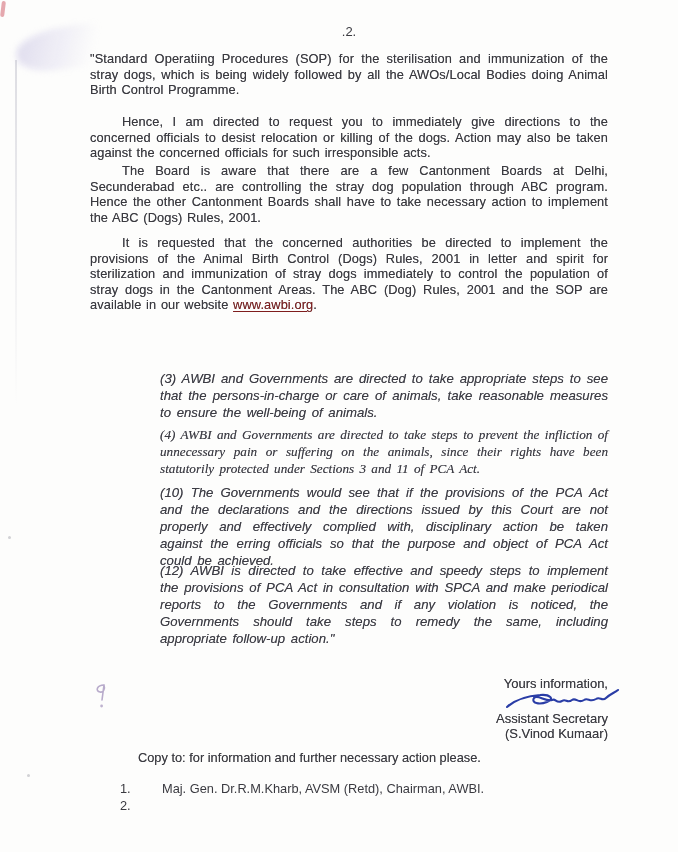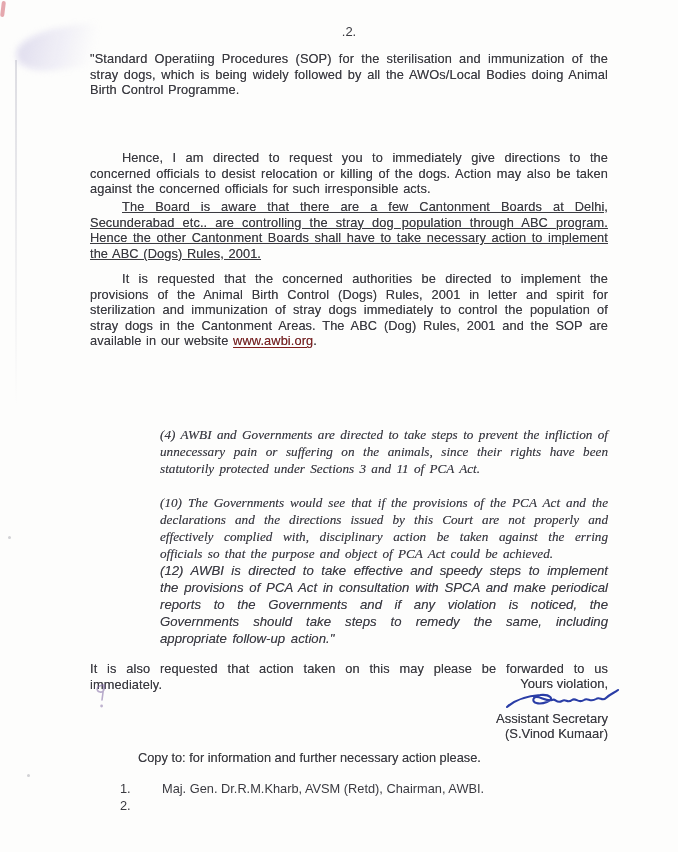--- a/index.html
+++ b/index.html
@@ -18,41 +18,41 @@
   .abs{position:absolute;left:90px;width:518px;margin:0;}
   .para{
     font-size:12.8px;
     line-height:15.5px;
     text-align:justify;
     letter-spacing:.1px;
     word-spacing:1px;
     color:#3a3a40;
     text-shadow:0 0 .5px rgba(60,60,66,.65);
   }
-  .ind{text-indent:32px;margin-top:36px;}
+  .ind{text-indent:32px;}
   .ind2{text-indent:55px;}
   .quote{
     left:160px;width:448px;
     font-size:13.2px;
     font-style:italic;
     line-height:17px;
     text-align:justify;
     word-spacing:2px;
     color:#3c3c44;
     text-shadow:0 0 .5px rgba(60,60,70,.6);
   }
   #pos-num{top:24px;text-align:center;font-size:13px;}
   #p1{top:51px;}
   #p2{top:114px;}
-  #p3{top:163px;text-decoration:underline;}
+  #p3{top:163px;}
   #p4{top:235px;}
   #p5{top:315px;}
   #q1{top:370px;}
   #q2{top:426px;font-family:Liberation Serif, serif;}
-  #q3{top:494px;font-family:Liberation Serif, serif;}
+  #q3{top:484px;}
   #q4{top:562px;}
   #final{top:661px;}
   .weblink{
     color:#7f1d1d;
     text-decoration:underline;
     text-underline-offset:2px;
     cursor:pointer;
   }
   .closing{
     top:676px;left:400px;width:208px;
@@ -100,33 +100,33 @@
 
   <p class="abs para" id="p1">"Standard Operatiing Procedures (SOP) for the sterilisation and immunization of the stray dogs, which is being widely followed by all the AWOs/Local Bodies doing Animal Birth Control Programme.</p>
 
   <p class="abs para ind" id="p2">Hence, I am directed to request you to immediately give directions to the concerned officials to desist relocation or killing of the dogs. Action may also be taken against the concerned officials for such irresponsible acts.</p>
 
   <p class="abs para ind" id="p3">The Board is aware that there are a few Cantonment Boards at Delhi, Secunderabad etc.. are controlling the stray dog population through ABC program. Hence the other Cantonment Boards shall have to take necessary action to implement the ABC (Dogs) Rules, 2001.</p>
 
   <p class="abs para ind" id="p4"><span>It is requested that the concerned authorities be directed to implement the provisions of the Animal Birth Control (Dogs) Rules, 2001 in letter and spirit for sterilization and immunization of stray dogs immediately to control the population of stray dogs in the Cantonment Areas. The ABC (Dog) Rules, 2001 and the SOP are available in our website </span><a class="weblink">www.awbi.org</a><span>.</span></p>
 
 
+  <p class="abs quote" id="q1">(3) AWBI and Governments are directed to take appropriate steps to see that the persons-in-charge or care of animals, take reasonable measures to ensure the well-being of animals.</p>
   <p class="abs quote" id="q2">(4) AWBI and Governments are directed to take steps to prevent the infliction of unnecessary pain or suffering on the animals, since their rights have been statutorily protected under Sections 3 and 11 of PCA Act.</p>
   <p class="abs quote" id="q3">(10) The Governments would see that if the provisions of the PCA Act and the declarations and the directions issued by this Court are not properly and effectively complied with, disciplinary action be taken against the erring officials so that the purpose and object of PCA Act could be achieved.</p>
   <p class="abs quote" id="q4">(12) AWBI is directed to take effective and speedy steps to implement the provisions of PCA Act in consultation with SPCA and make periodical reports to the Governments and if any violation is noticed, the Governments should take steps to remedy the same, including appropriate follow-up action."</p>
 
-  <p class="abs para" id="final">It is also requested that action taken on this may please be forwarded to us immediately.</p>
 
   <svg class="penmark" width="16" height="34" viewBox="0 0 16 34">
     <path d="M11,3 C4,3 2,9 7,10 C11,11 12,6 11,3 L9,18" fill="none" stroke="rgba(128,104,162,.55)" stroke-width="1.6" stroke-linecap="round"></path>
     <circle cx="8.6" cy="24" r="1.4" fill="rgba(128,104,162,.5)"></circle>
   </svg>
 
   <div class="abs closing" id="closing">
-    <div>Yours violation,</div>
+    <div>Yours information,</div>
     <svg class="sig" width="118" height="30" viewBox="0 0 118 30">
       <path d="M3,20 C10,14 22,9 36,8 C46,7 51,12 43,15 C35,18 27,16 30,11 C33,7 42,15 48,13 C52,11 52,17 58,14 C62,11 63,17 68,13 C72,10 74,17 80,13 C84,10 86,16 92,12 C96,9 98,15 102,11 C106,7 110,6 114,3" fill="none" stroke="#2a3da6" stroke-width="2.1" stroke-linecap="round" stroke-linejoin="round"></path>
     </svg>
     <div>Assistant Secretary</div>
     <div>(S.Vinod Kumaar)</div>
   </div>
 
   <div class="abs" id="copyhead">Copy to: for information and further necessary action please.</div>
 
   <div class="abs" id="copylist">

